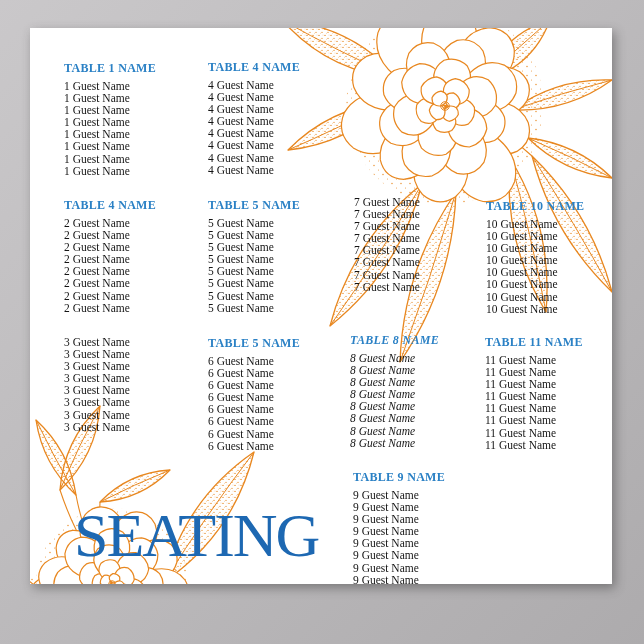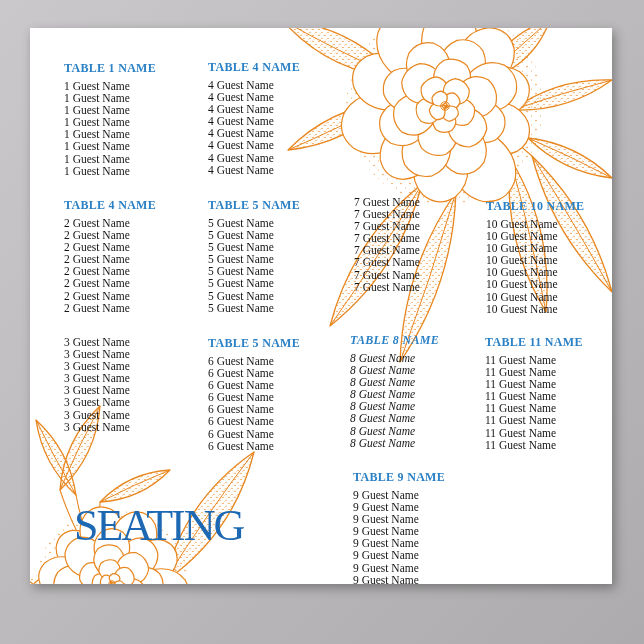--- a/index.html
+++ b/index.html
@@ -21,21 +21,21 @@
     margin:0 0 4px 0;
     font-size:12px;font-weight:bold;letter-spacing:.3px;white-space:nowrap;
     color:var(--hdr,#2b81c5);
   }
   .t-guests div{
     font-size:11.5px;line-height:12.1px;white-space:nowrap;
     color:var(--ink,#141414);
   }
   .title{
     position:absolute;left:44px;top:476px;z-index:1;
-    font-size:44px;line-height:1;letter-spacing:-2px;
+    font-size:62px;line-height:1;letter-spacing:-2px;
     color:var(--title,#1d68b2);
     white-space:nowrap;
   }
 </style>
 </head>
 <body>
 
 <div class="backdrop">
   <div class="poster">
     <svg id="decor" width="582" height="584" viewBox="0 0 582 584">

